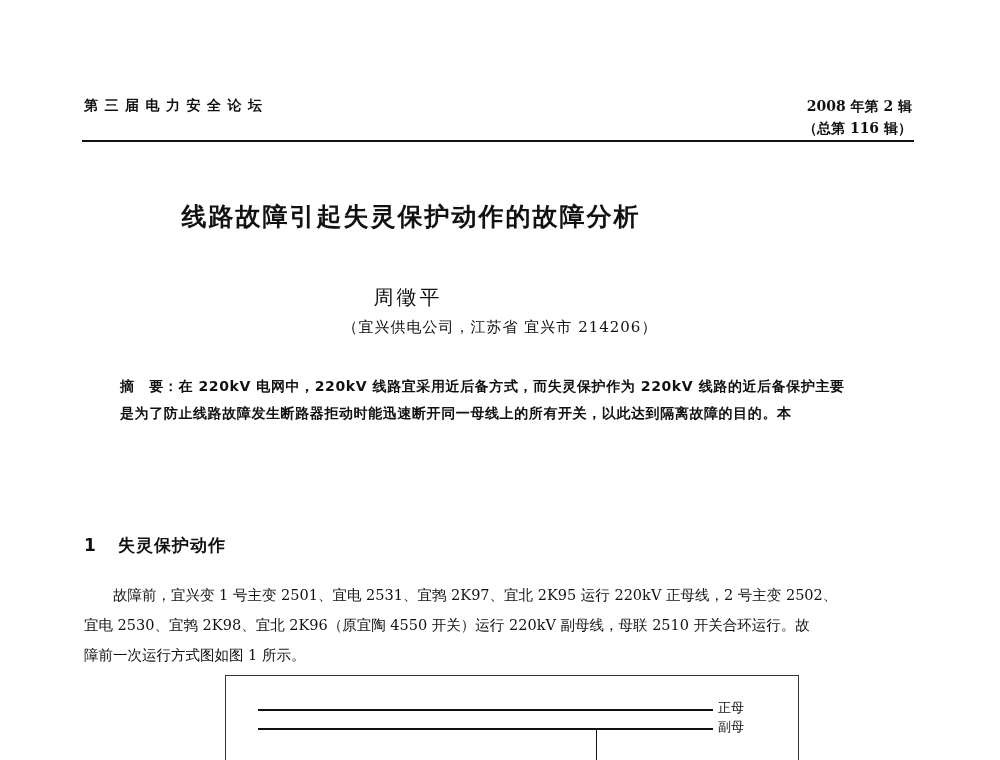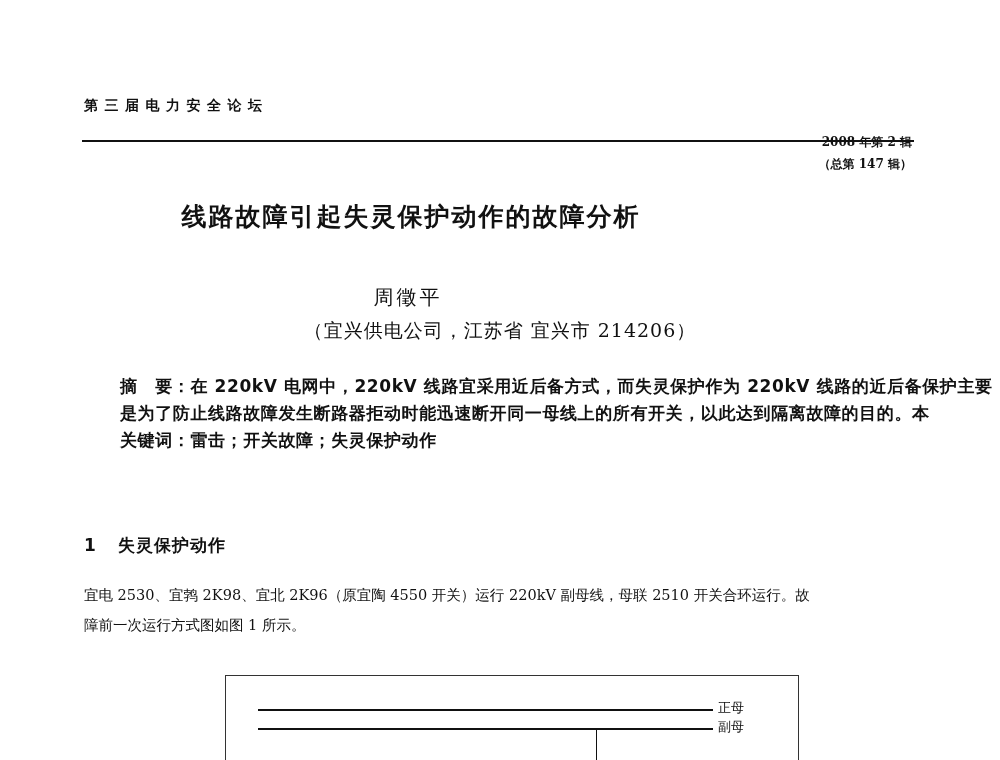--- a/index.html
+++ b/index.html
@@ -23,26 +23,25 @@
     line-height: 22px;
     font-weight: bold;
     font-family: Liberation Mono, monospace;
   }
   .hdr-left .l1 { letter-spacing: 6.5px; }
   .hdr-left .l2 { letter-spacing: 0px; }
   .hdr-right {
     position: absolute;
     right: 88px;
     top: 95px;
-    font-size: 12px;
+    font-size: 14px;
     line-height: 22px;
     font-weight: bold;
     text-align: right;
     font-family: "DejaVu Serif", serif;
-    margin-top: 36px;
   }
   .hdr-rule {
     position: absolute;
     left: 82px;
     top: 140px;
     width: 832px;
     height: 0;
     border-top: 2px solid #111;
   }
   .title {
@@ -62,29 +61,29 @@
     top: 284px;
     text-align: center;
     font-size: 20px;
     letter-spacing: 3px;
   }
   .affil {
     position: absolute;
     left: 0; width: 1000px;
     top: 318px;
     text-align: center;
-    font-size: 19px;
+    font-size: 15px;
     letter-spacing: 1px;
   }
   .abstract {
     position: absolute;
     left: 120px;
     top: 373px;
     width: 780px;
-    font-size: 17px;
+    font-size: 14px;
     line-height: 27px;
     font-weight: bold;
     font-family: "DejaVu Sans", sans-serif;
     letter-spacing: 0.6px;
   }
   .abstract .line { white-space: nowrap; }
   .abstract .label { font-weight: bold; }
   .section-h {
     position: absolute;
     left: 84px;
@@ -140,39 +139,39 @@
   }
 </style>
 </head>
 <body>
 
 <div class="hdr-left">
   <div class="l1">第三届电力安全论坛</div>
 </div>
 <div class="hdr-right">
   <div>2008 年第 2 辑</div>
-  <div>（总第 147 辑）</div>
+  <div>（总第 116 辑）</div>
 </div>
 <div class="hdr-rule"></div>
 
 <div class="title">线路故障引起失灵保护动作的故障分析</div>
 <div class="author">周徵平</div>
 <div class="affil">（宜兴供电公司，江苏省 宜兴市 214206）</div>
 
 <div class="abstract">
   <div class="line"><span class="label">摘　要：</span><span>在 220kV 电网中，220kV 线路宜采用近后备方式，而失灵保护作为 220kV 线路的近后备保护主要</span></div>
   <div class="line">是为了防止线路故障发生断路器拒动时能迅速断开同一母线上的所有开关，以此达到隔离故障的目的。本</div>
-  <div class="line"><span class="label">关键词：</span><span>雷击；开关故障；失灵保护动作</span></div>
 </div>
 
 <div class="section-h">
   <span class="num">1</span><span>失灵保护动作</span>
 </div>
 
 <div class="body-text">
+  <div class="line">　　故障前，宜兴变 1 号主变 2501、宜电 2531、宜鹁 2K97、宜北 2K95 运行 220kV 正母线，2 号主变 2502、</div>
   <div class="line">宜电 2530、宜鹁 2K98、宜北 2K96（原宜陶 4550 开关）运行 220kV 副母线，母联 2510 开关合环运行。故</div>
   <div class="line">障前一次运行方式图如图 1 所示。</div>
 </div>
 
 <div class="figure">
   <div class="bus pos"></div>
   <div class="bus-label pos">正母</div>
   <div class="bus neg"></div>
   <div class="bus-label neg">副母</div>
   <div class="feeder"></div>

